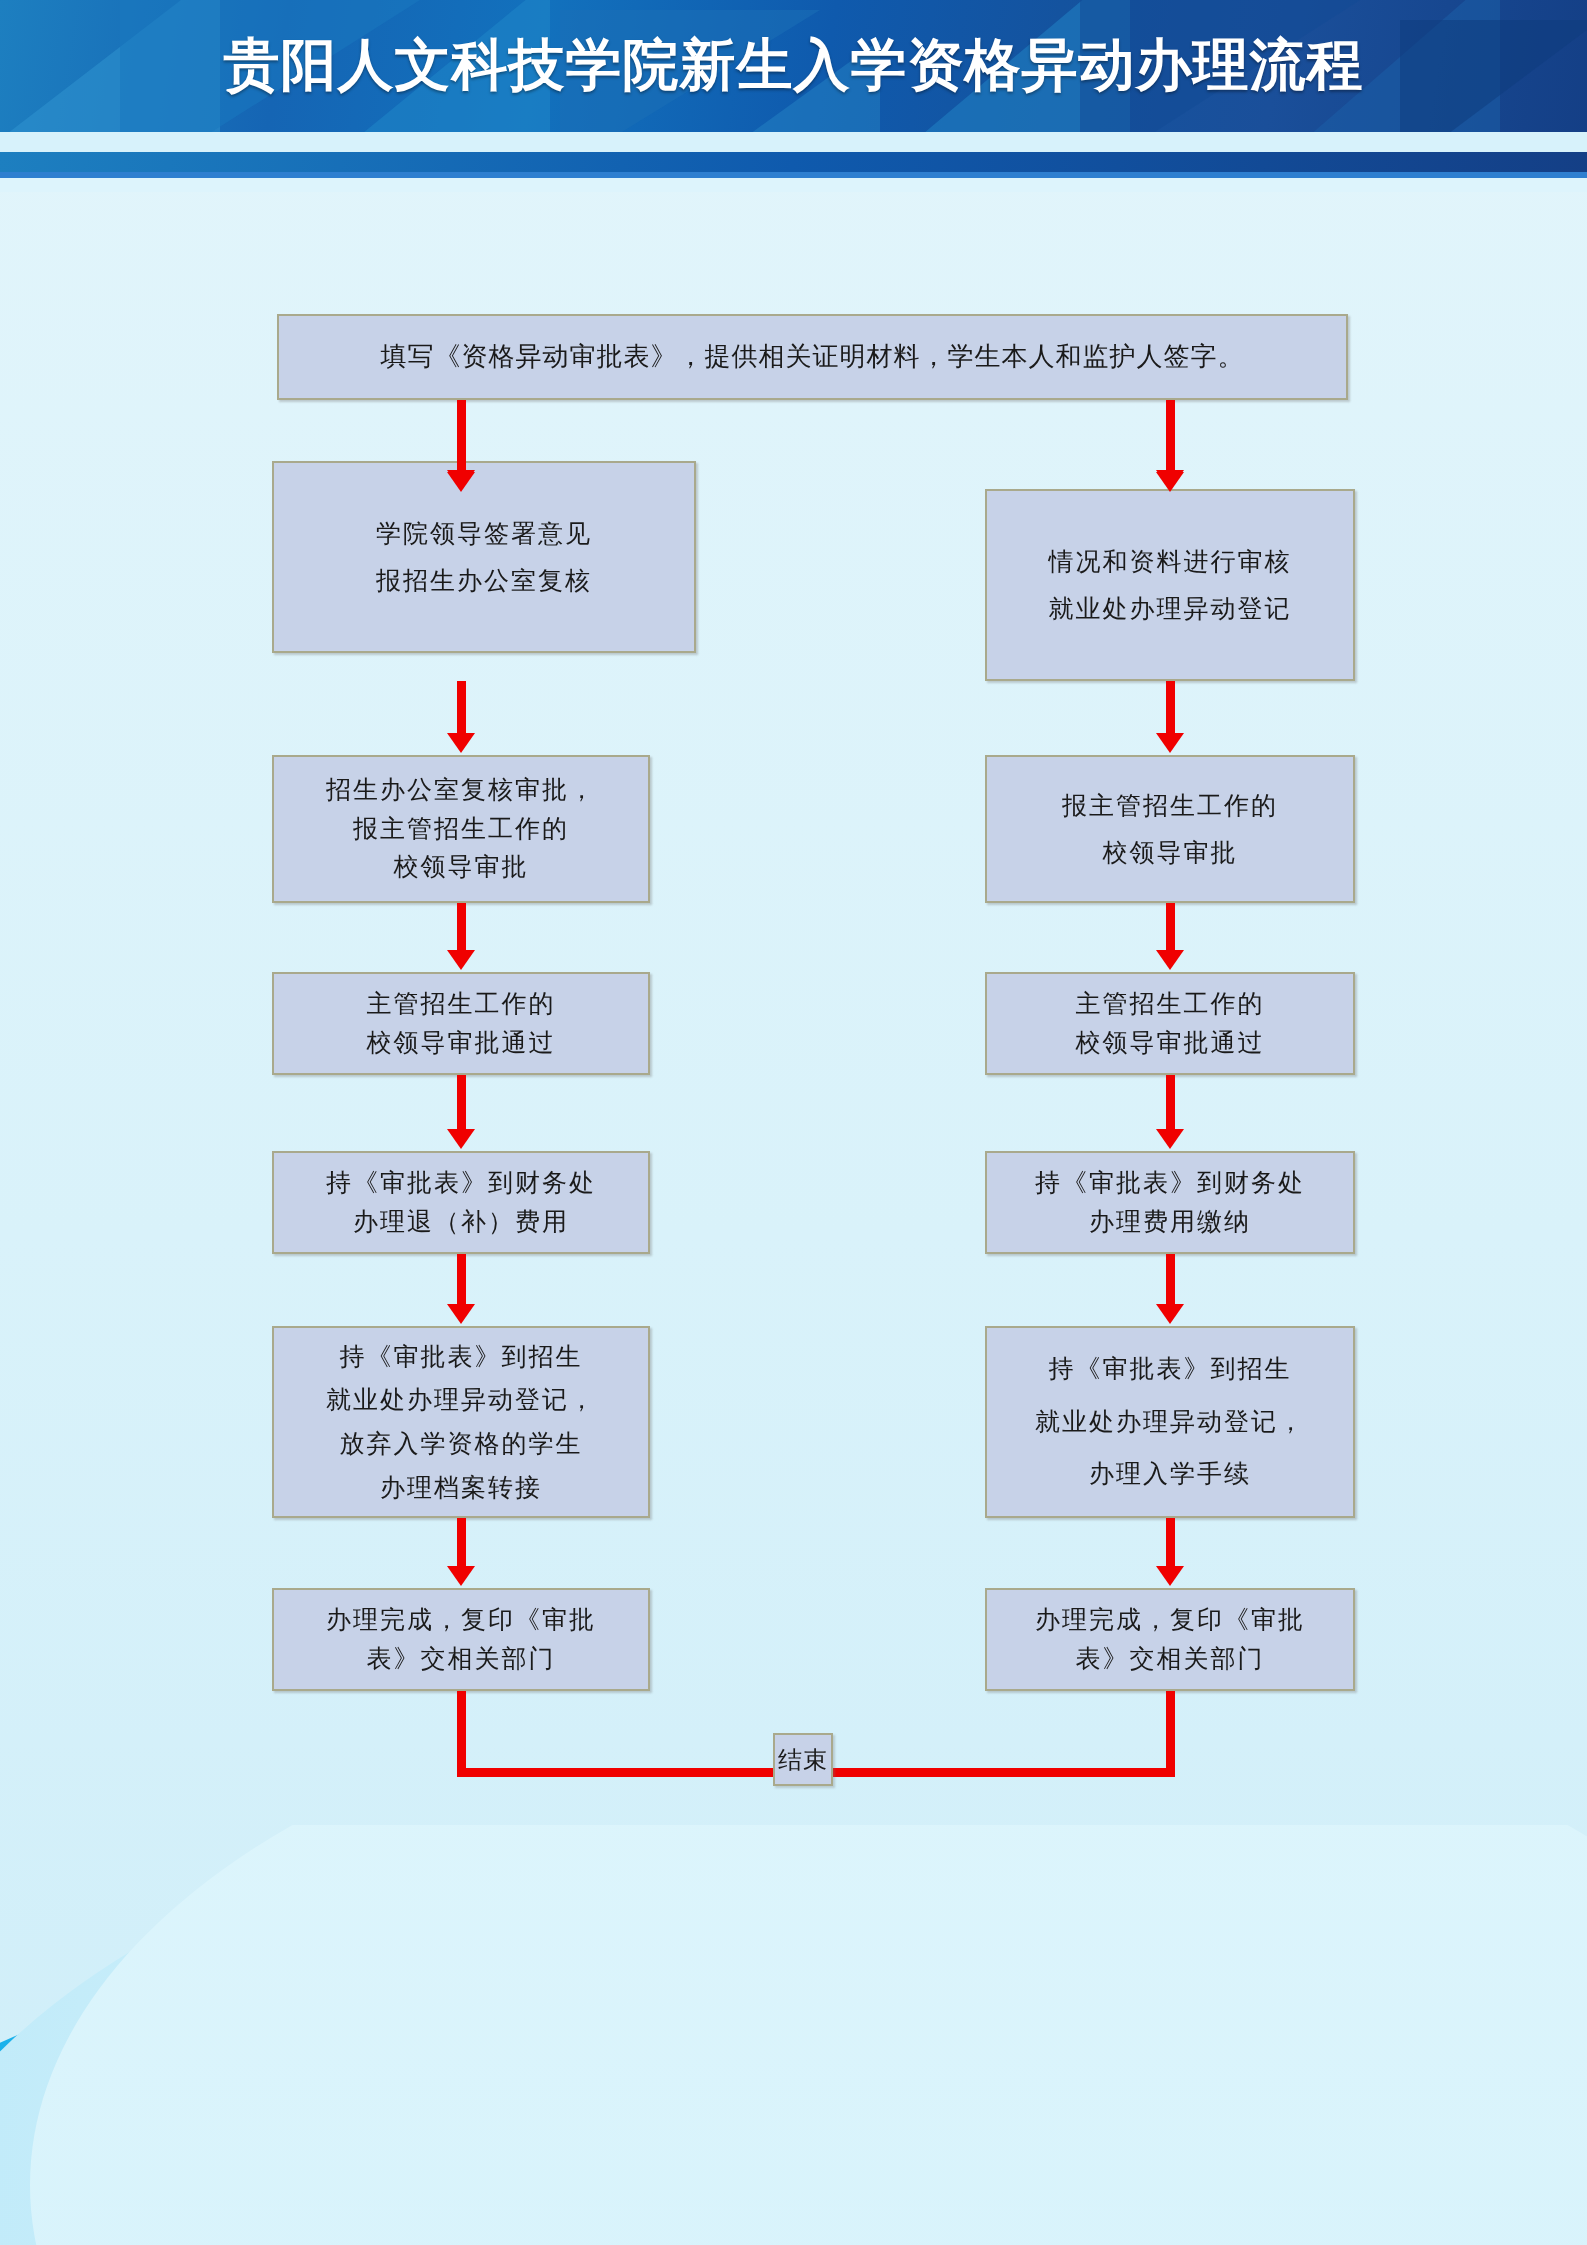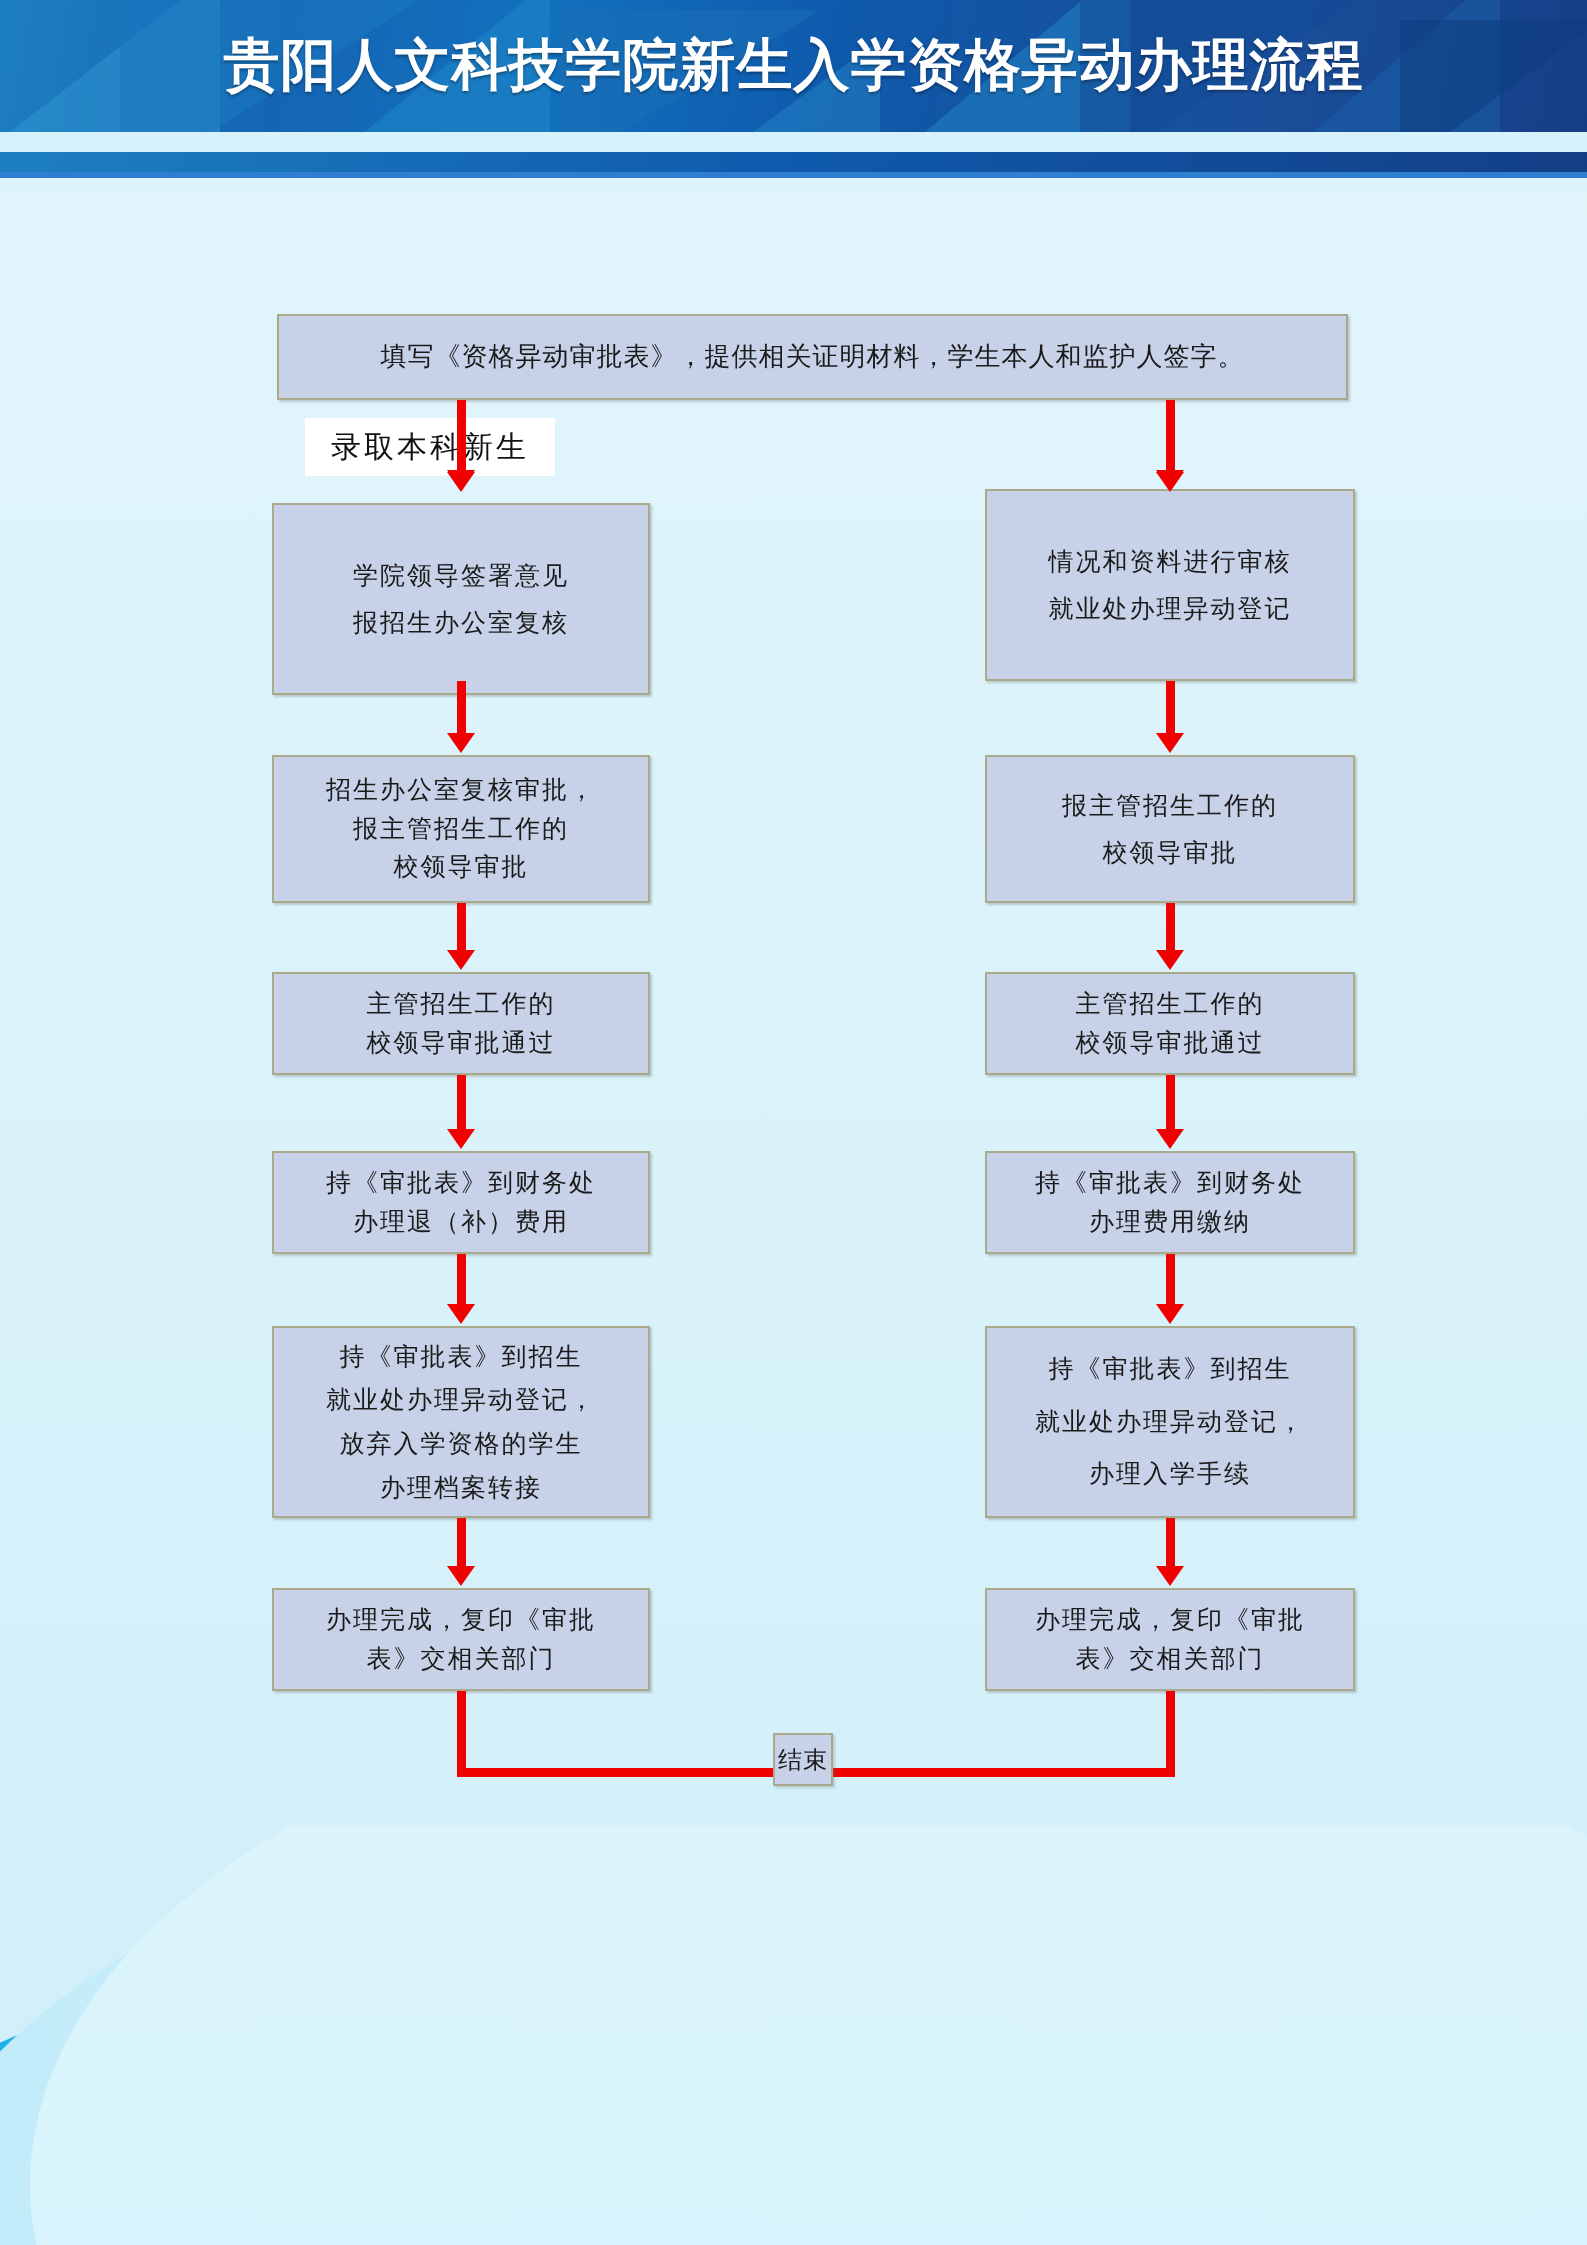--- a/index.html
+++ b/index.html
@@ -233,30 +233,27 @@
     <div class="node wide-top" style="left:277px; top:314px; width:1071px; height:86px;">
       <span class="ln">填写《资格异动审批表》，提供相关证明材料，学生本人和监护人签字。</span>
     </div>
 
     <div class="conn conn-v" style="left:457px; top:400px; height:80px;"></div>
     <div class="arrowhead" style="left:447px; top:472px;"></div>
 
     <div class="conn conn-v" style="left:1166px; top:400px; height:80px;"></div>
     <div class="arrowhead" style="left:1156px; top:472px;"></div>
 
-    <div class="branch-label" style="left:305px; top:418px; width:250px; height:58px;">
-      <span>录取本科新生</span>
-    </div>
 
     <div class="conn conn-v" style="left:457px; top:418px; height:56px; z-index:6;"></div>
     <div class="arrowhead" style="left:447px; top:470px; z-index:6;"></div>
     <div class="conn conn-v" style="left:1166px; top:418px; height:56px; z-index:6;"></div>
     <div class="arrowhead" style="left:1156px; top:470px; z-index:6;"></div>
 
-    <div class="node" style="left:272px; top:503px; width:378px; height:192px;">
+    <div class="node" style="left:272px; top:461px; width:424px; height:192px;">
       <span class="ln">学院领导签署意见</span>
       <span class="ln">报招生办公室复核</span>
     </div>
 
     <div class="node" style="left:272px; top:755px; width:378px; height:148px; line-height:1.55;">
       <span class="ln">招生办公室复核审批，</span>
       <span class="ln">报主管招生工作的</span>
       <span class="ln">校领导审批</span>
     </div>
 

